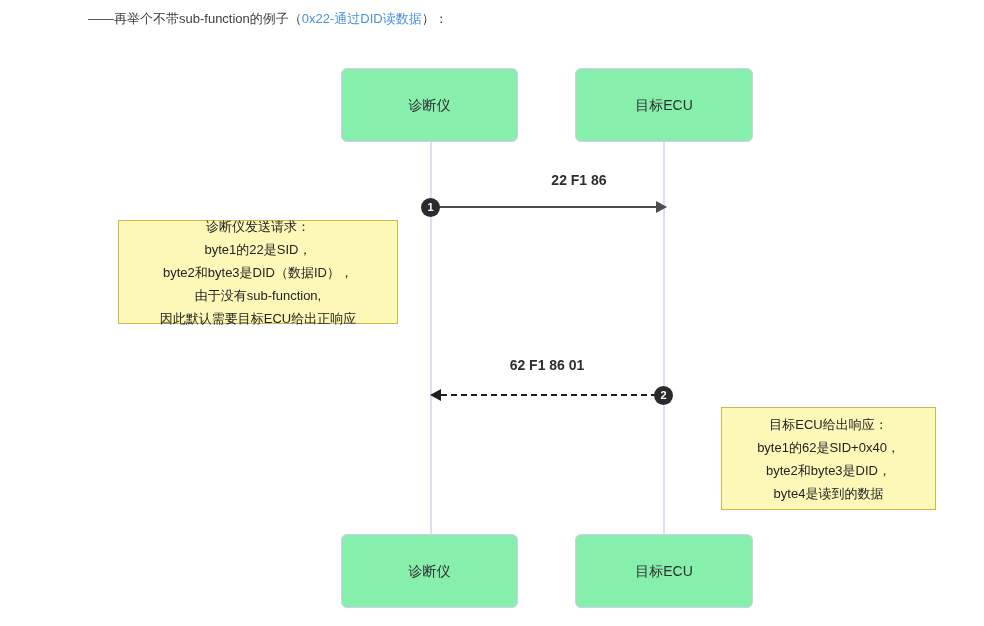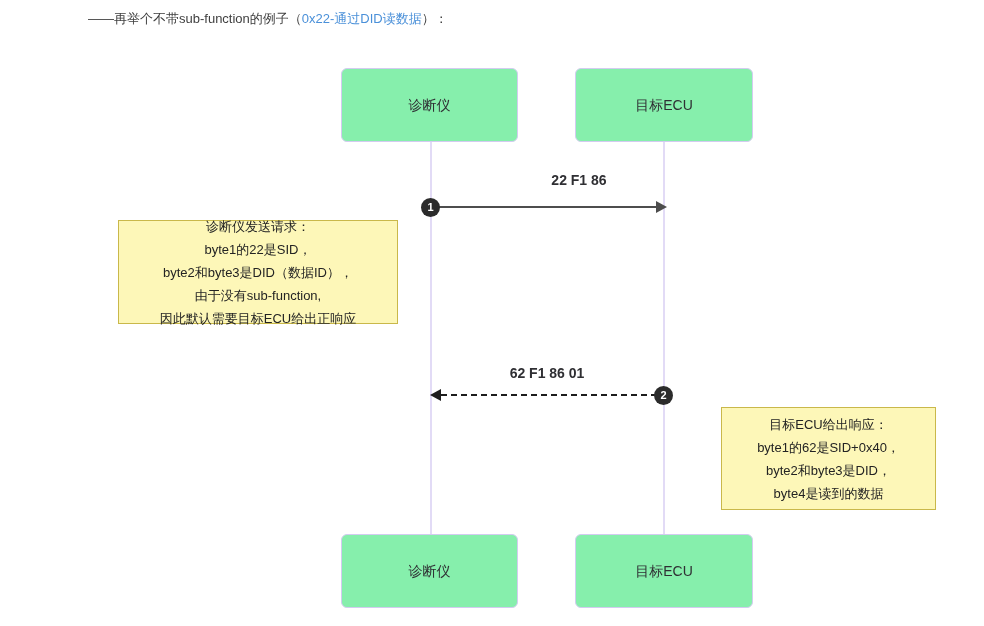--- a/index.html
+++ b/index.html
@@ -157,21 +157,21 @@
   <div class="seq-num" style="left:421px; top:198px;">1</div>
 
   <div class="note" style="left:118px; top:220px; width:280px; height:104px;">
     <span class="note-text">诊断仪发送请求：
 byte1的22是SID，
 byte2和byte3是DID（数据ID），
 由于没有sub-function,
 因此默认需要目标ECU给出正响应</span>
   </div>
 
-  <div class="msg-label" style="left:431px; top:357px; width:232px;margin-top:8px;">62 F1 86 01</div>
+  <div class="msg-label" style="left:431px; top:357px; width:232px;">62 F1 86 01</div>
   <div class="msg-line dashed" style="left:441px; top:394px; width:216px;"></div>
   <div class="arrowhead left" style="left:430px; top:389px;"></div>
   <div class="seq-num" style="left:654px; top:386px;">2</div>
 
   <div class="note" style="left:693px; top:407px; width:215px; height:103px;margin-left:28px;">
     <span class="note-text">目标ECU给出响应：
 byte1的62是SID+0x40，
 byte2和byte3是DID，
 byte4是读到的数据</span>
   </div>

